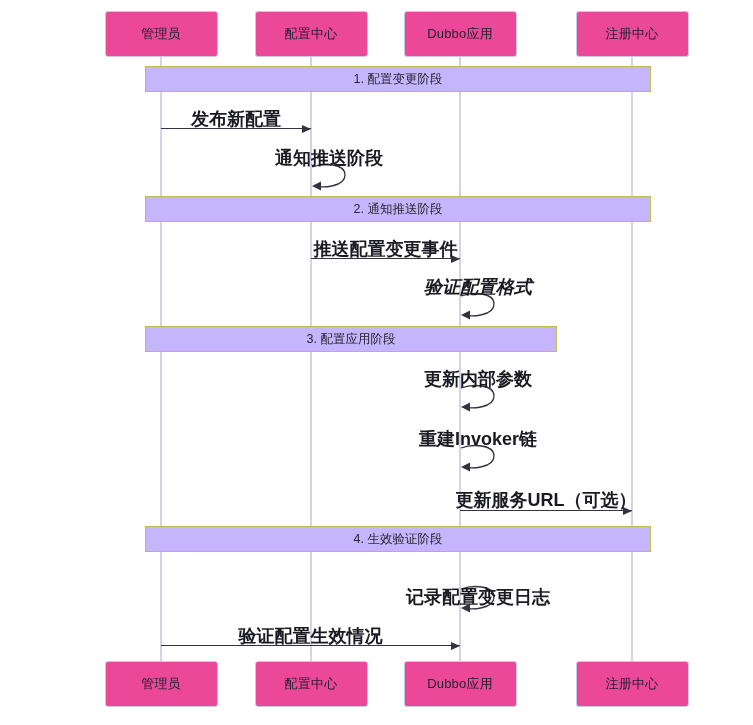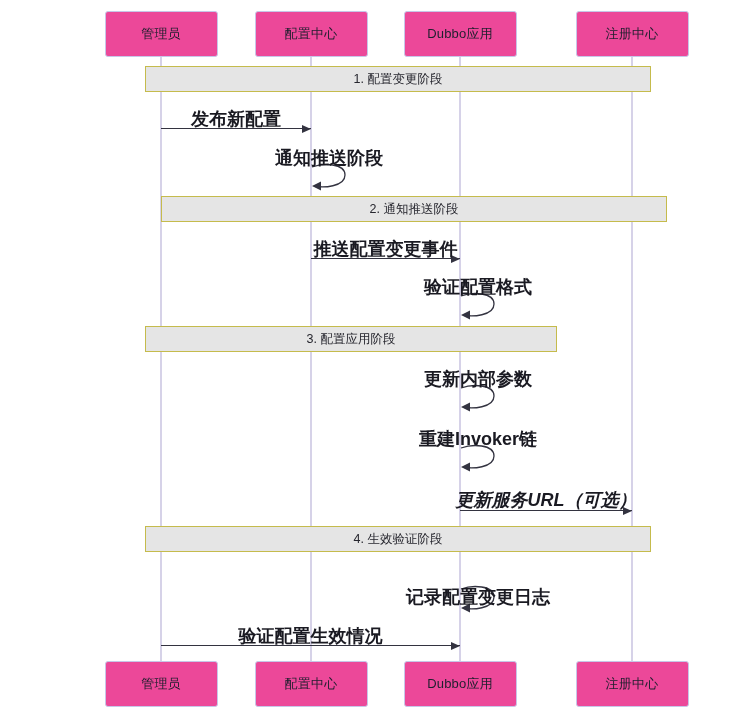--- a/index.html
+++ b/index.html
@@ -35,21 +35,21 @@
     letter-spacing: 0.2px;
   }
   .lifeline {
     position: absolute;
     width: 2px;
     background: #D6D2E8;
   }
   .phase-band {
     position: absolute;
     box-sizing: border-box;
-    background: #e5e5e5;
+    background: #c4b5fd;
     border: 1px solid #C5BB4C;
     display: flex;
     align-items: center;
     justify-content: center;
     color: #26262e;
     font-size: 12.5px;
   }
   .msg-label {
     position: absolute;
     color: #1a1a22;
@@ -80,21 +80,21 @@
 <body>
 
 <div id="diagram">
     <div class="lifeline" style="left: 160px; top: 57px; height: 604px;"></div>
     <div class="lifeline" style="left: 310px; top: 57px; height: 604px;"></div>
     <div class="lifeline" style="left: 459px; top: 57px; height: 604px;"></div>
     <div class="lifeline" style="left: 631px; top: 57px; height: 604px;"></div>
     <div class="phase-band" style="left: 145px; top: 66px; width: 506px; height: 26px;">
       <span>1. 配置变更阶段</span>
     </div>
-    <div class="phase-band" style="left: 145px; top: 196px; width: 506px; height: 26px; margin-left: 16px;">
+    <div class="phase-band" style="left: 145px; top: 196px; width: 506px; height: 26px;">
       <span>2. 通知推送阶段</span>
     </div>
     <div class="phase-band" style="left: 145px; top: 326px; width: 412px; height: 26px;">
       <span>3. 配置应用阶段</span>
     </div>
     <div class="phase-band" style="left: 145px; top: 526px; width: 506px; height: 26px;">
       <span>4. 生效验证阶段</span>
     </div>
     <div class="msg-line" style="left: 161px; top: 128px; width: 150px;"></div>
     <div class="arrowhead" style="left: 302px; top: 124.5px;"></div>
@@ -108,38 +108,38 @@
     <div class="msg-label" style="left: 329px; top: 146px; transform: translateX(-50%);">通知推送阶段</div>
     <div class="msg-line" style="left: 311px; top: 258px; width: 149px;"></div>
     <div class="arrowhead" style="left: 451px; top: 254.5px;"></div>
     <div class="msg-label" style="left: 385.5px; top: 237px; width: auto; text-align: left; padding-left: 0px; transform: translateX(-50%);">推送配置变更事件</div>
     <div class="selfloop" style="left: 460px; top: 292px;">
       <svg width="46" height="36" viewBox="0 0 46 36">
         <path d="M1,4 C12,0 34,0 34,12 C34,24 12,25 3,23" fill="none" stroke="#333340" stroke-width="1.3"></path>
         <polygon points="10,18.5 10,27.5 1,23" fill="#333340"></polygon>
       </svg>
     </div>
-    <div class="msg-label" style="left: 478px; top: 275px; transform: translateX(-50%);">验证配置格式</div>
+    <div class="msg-label" style="left: 478px; top: 275px; transform: translateX(-50%); font-style: italic;">验证配置格式</div>
     <div class="selfloop" style="left: 460px; top: 384px;">
       <svg width="46" height="36" viewBox="0 0 46 36">
         <path d="M1,4 C12,0 34,0 34,12 C34,24 12,25 3,23" fill="none" stroke="#333340" stroke-width="1.3"></path>
         <polygon points="10,18.5 10,27.5 1,23" fill="#333340"></polygon>
       </svg>
     </div>
     <div class="msg-label" style="left: 478px; top: 367px; transform: translateX(-50%);">更新内部参数</div>
     <div class="selfloop" style="left: 460px; top: 444px;">
       <svg width="46" height="36" viewBox="0 0 46 36">
         <path d="M1,4 C12,0 34,0 34,12 C34,24 12,25 3,23" fill="none" stroke="#333340" stroke-width="1.3"></path>
         <polygon points="10,18.5 10,27.5 1,23" fill="#333340"></polygon>
       </svg>
     </div>
     <div class="msg-label" style="left: 478px; top: 427px; transform: translateX(-50%);">重建Invoker链</div>
     <div class="msg-line" style="left: 460px; top: 510px; width: 172px;"></div>
     <div class="arrowhead" style="left: 623px; top: 506.5px;"></div>
-    <div class="msg-label" style="left: 546px; top: 488px; width: auto; text-align: left; padding-left: 0px; transform: translateX(-50%); font-style: italic;">更新服务URL（可选）</div>
+    <div class="msg-label" style="left: 546px; top: 488px; width: auto; text-align: left; padding-left: 0px; transform: translateX(-50%);">更新服务URL（可选）</div>
     <div class="selfloop" style="left: 460px; top: 585px;">
       <svg width="46" height="36" viewBox="0 0 46 36">
         <path d="M1,4 C12,0 34,0 34,12 C34,24 12,25 3,23" fill="none" stroke="#333340" stroke-width="1.3"></path>
         <polygon points="10,18.5 10,27.5 1,23" fill="#333340"></polygon>
       </svg>
     </div>
     <div class="msg-label" style="left: 478px; top: 585px; transform: translateX(-50%);">记录配置变更日志</div>
     <div class="msg-line" style="left: 161px; top: 645px; width: 299px;"></div>
     <div class="arrowhead" style="left: 451px; top: 641.5px;"></div>
     <div class="msg-label" style="left: 310.5px; top: 624px; width: auto; text-align: left; padding-left: 0px; transform: translateX(-50%);">验证配置生效情况</div>

